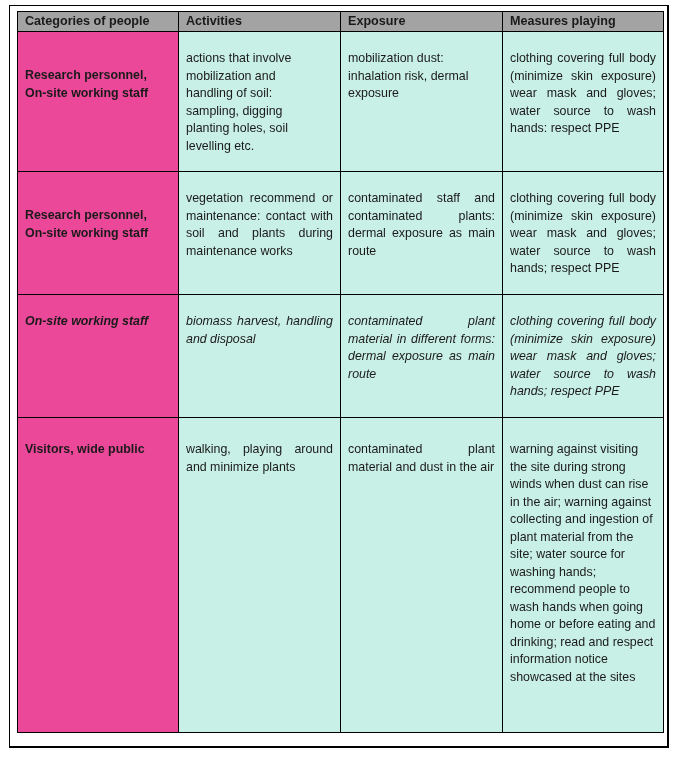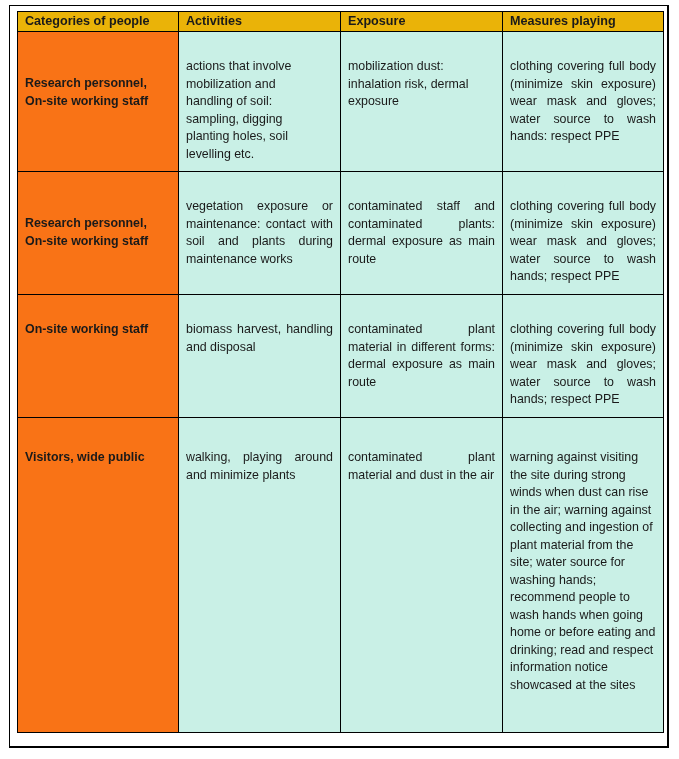--- a/index.html
+++ b/index.html
@@ -39,50 +39,50 @@
   table.risk col.c1 { width: 161px; }
   table.risk col.c2 { width: 162px; }
   table.risk col.c3 { width: 162px; }
   table.risk col.c4 { width: 161px; }
   table.risk th, table.risk td {
     border: 1.5px solid #000;
     vertical-align: top;
     box-sizing: border-box;
   }
   table.risk thead th {
-    background: #eab308;
+    background: #a3a3a3;
     font-weight: bold;
     text-align: left;
     padding: 1px 7px 1px 7px;
     height: 19px;
     line-height: 17px;
     font-size: 12.6px;
     border-top: 1.5px solid #000;
   }
   table.risk tbody td {
     background: #c9f0e6;
-    padding: 8px 7px;
+    padding: 0 7px;
   }
   table.risk tbody td.cat {
-    background: #f97316;
+    background: #ec4899;
     font-weight: bold;
   }
   td .cell {
     text-align: justify;
   }
   td .cell.left {
     text-align: left;
   }
   tr.r1 td { height: 140px; }
   tr.r1 td .cell { margin-top: 18px; }
   tr.r1 td.cat .cell { margin-top: 35px; }
   tr.r2 td { height: 123px; }
   tr.r2 td .cell { margin-top: 18px; }
   tr.r2 td.cat .cell { margin-top: 35px; }
-  tr.r3 td { height: 123px; }
+  tr.r3 td { height: 123px; font-style: italic; }
   tr.r3 td .cell { margin-top: 18px; }
   tr.r4 td { height: 315px; }
   tr.r4 td .cell { margin-top: 23px; }
 </style>
 </head>
 <body>
 
 <div class="frame"></div>
 
 <table class="risk">
@@ -113,21 +113,21 @@
       </td>
       <td>
         <div class="cell">clothing covering full body (minimize skin exposure) wear mask and gloves; water source to wash hands: respect PPE</div>
       </td>
     </tr>
     <tr class="r2">
       <td class="cat">
         <div class="cell left" style="width:140px">Research personnel, On-site working staff</div>
       </td>
       <td>
-        <div class="cell">vegetation exposure or maintenance: contact with soil and plants during maintenance works</div>
+        <div class="cell">vegetation recommend or maintenance: contact with soil and plants during maintenance works</div>
       </td>
       <td>
         <div class="cell">contaminated staff and contaminated plants: dermal exposure as main route</div>
       </td>
       <td>
         <div class="cell">clothing covering full body (minimize skin exposure) wear mask and gloves; water source to wash hands; respect PPE</div>
       </td>
     </tr>
     <tr class="r3">
       <td class="cat">

